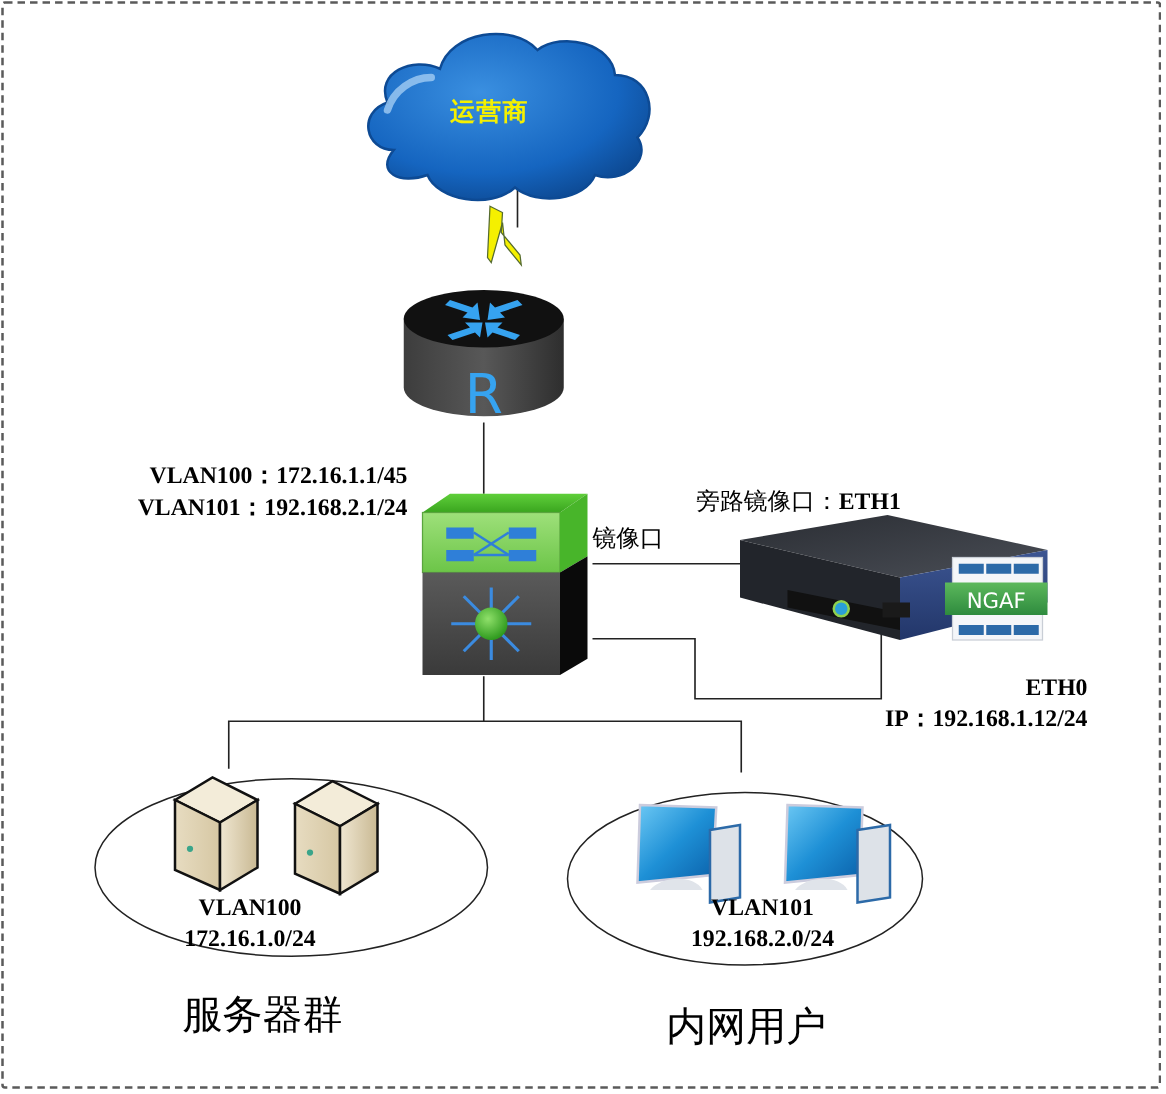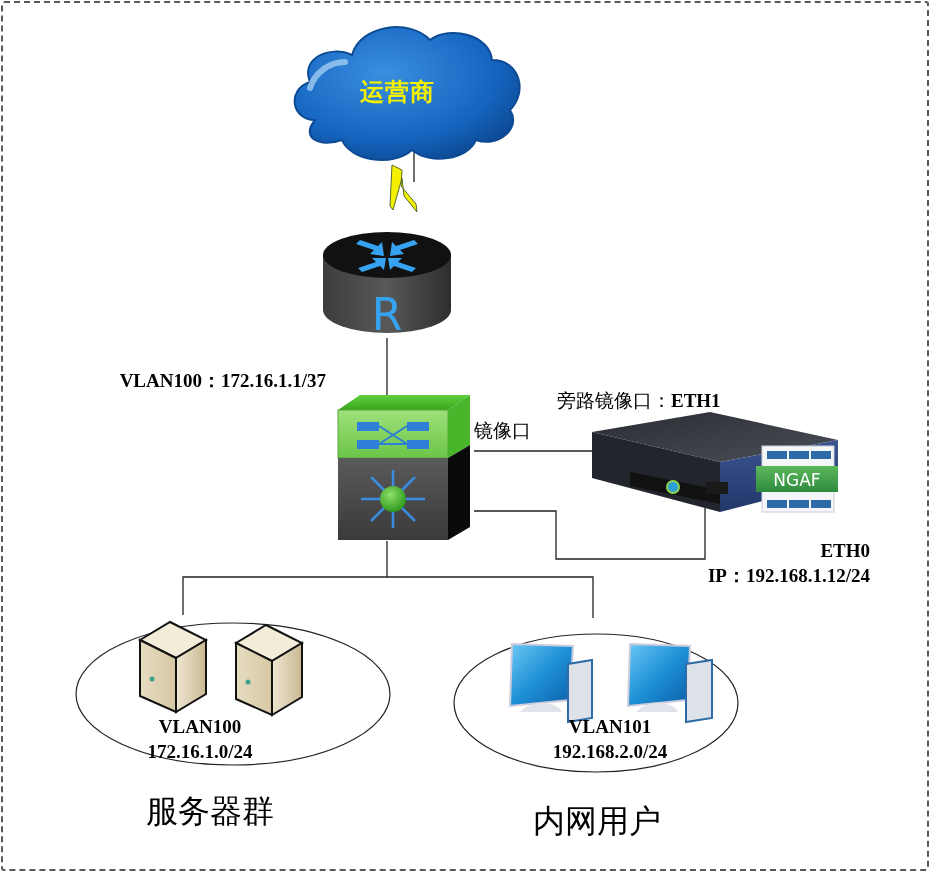--- a/index.html
+++ b/index.html
@@ -6,21 +6,21 @@
   body { width: 933px; height: 875px; position: relative; overflow: hidden;
          font-family: "Liberation Serif", "DejaVu Serif", serif; }
   .frame { position: absolute; left: 1px; top: 1px; width: 928px; height: 870px;
            border: 2px dashed #5a5a5a; box-sizing: border-box; border-radius: 3px; }
   svg.diagram { position: absolute; left: 0; top: 0; }
   .lbl { position: absolute; white-space: nowrap; color: #000; }
   .bold { font-weight: bold; font-family: "Liberation Serif", "DejaVu Serif", serif; font-size: 19px; line-height: 25px; }
   .cjk { font-family: Liberation Sans, sans-serif; }
   .vlan-list { left: 66px; top: 368px; text-align: right; width: 260px; }
   .vlan-list div { height: 26px; }
-  .cloud-text { left: 360px; top: 76px; color: #f5f000; font-weight: bold; font-size: 24px;
+  .cloud-text { left: 360px; top: 76px; color: #f5f000; font-weight: bold; font-size: 20px;
                 font-family: "DejaVu Sans", sans-serif; letter-spacing: 1px; }
   .mirror-lbl { left: 474px; top: 418px; font-size: 19px; text-align: center; }
   .bypass-lbl { left: 557px; top: 388px; font-size: 19px; }
   .eth0-block { left: 640px; top: 538px; width: 230px; text-align: right; }
   .grp-srv { left: 110px; top: 714px; width: 180px; text-align: center; }
   .grp-usr { left: 520px; top: 714px; width: 180px; text-align: center; }
   .grp-name { font-size: 32px; font-family: Liberation Mono, monospace; }
   .srv-name { left: 146px; top: 790px; }
   .usr-name { left: 533px; top: 800px; }
 </style>
@@ -192,21 +192,22 @@
       <polygon points="630,644 690,646 688,700 628,706" fill="url(#screenG)" stroke="#ccd" stroke-width="2"></polygon>
       <path d="M636,712 C646,700 672,700 678,712 Z" fill="#e0e4ea"></path>
       <polygon points="686,664 712,660 712,718 686,722" fill="#dde2e8" stroke="#2c6aa8" stroke-width="2"></polygon>
     </g>
   </g>
 </svg>
 
 <div class="lbl cloud-text">运营商</div>
 
 <div class="lbl bold vlan-list">
-  <div><span>VLAN100</span><span>：</span><span>172.16.1.1/37</span></div>
+  <div><span>VLAN100</span><span>：</span><span>172.16.1.1/45</span></div>
+  <div><span>VLAN101</span><span>：</span><span>192.168.2.1/24</span></div>
 </div>
 
 <div class="lbl cjk mirror-lbl">镜像口</div>
 
 <div class="lbl bypass-lbl">
   <span class="cjk">旁路镜像口：</span><span class="bold">ETH1</span>
 </div>
 
 <div class="lbl bold eth0-block">
   <div>ETH0</div>

